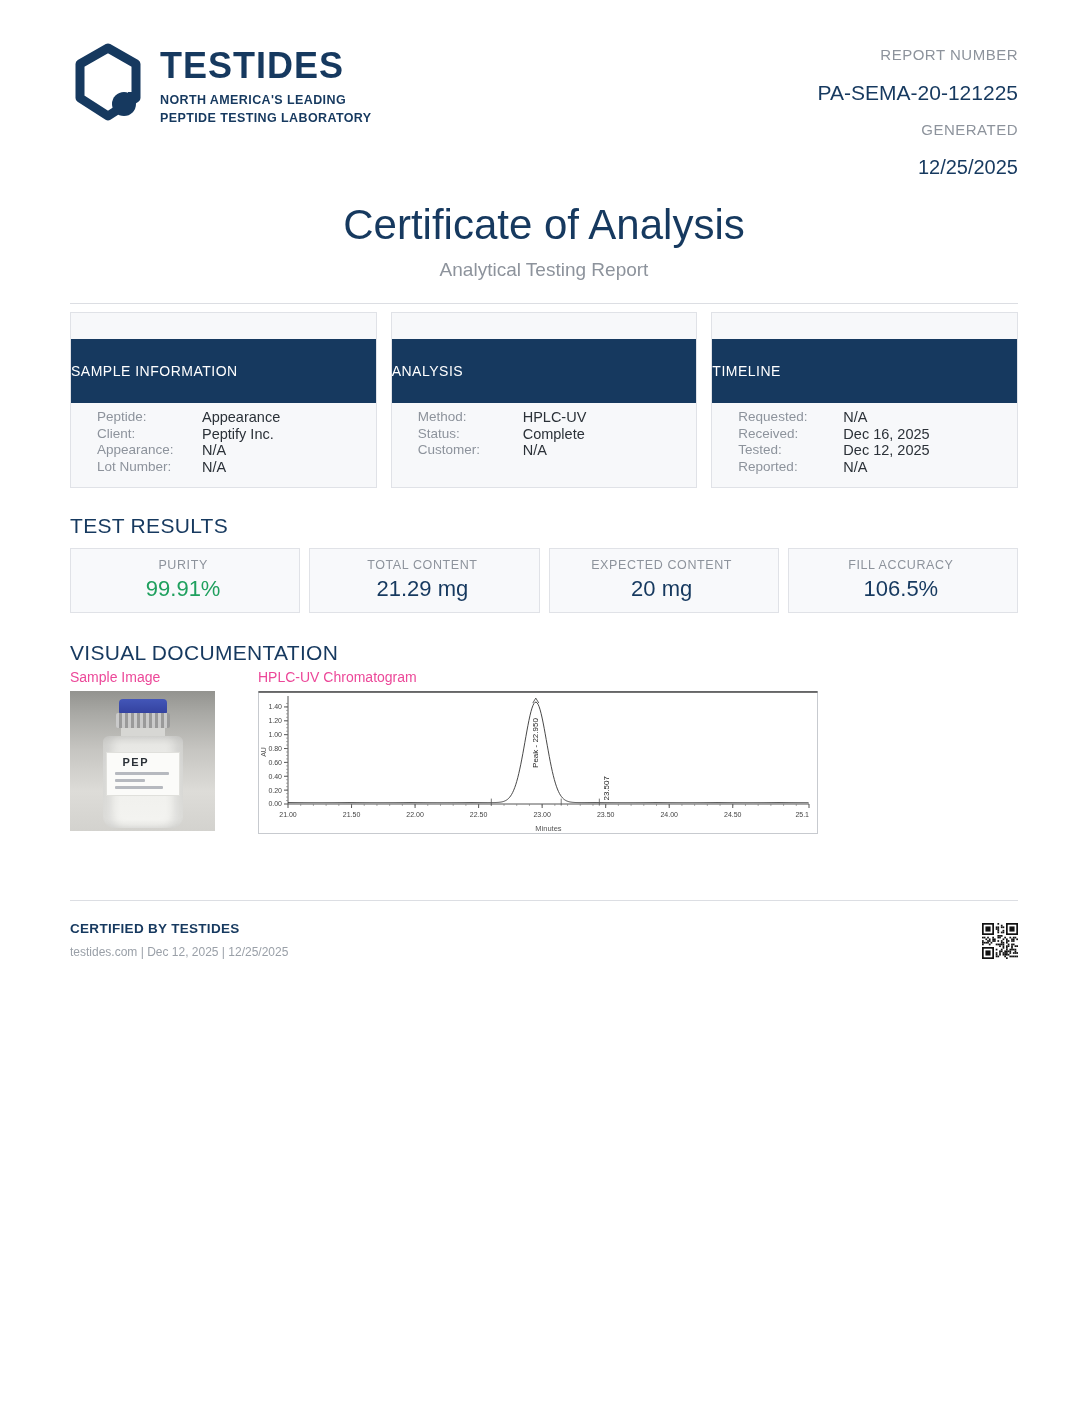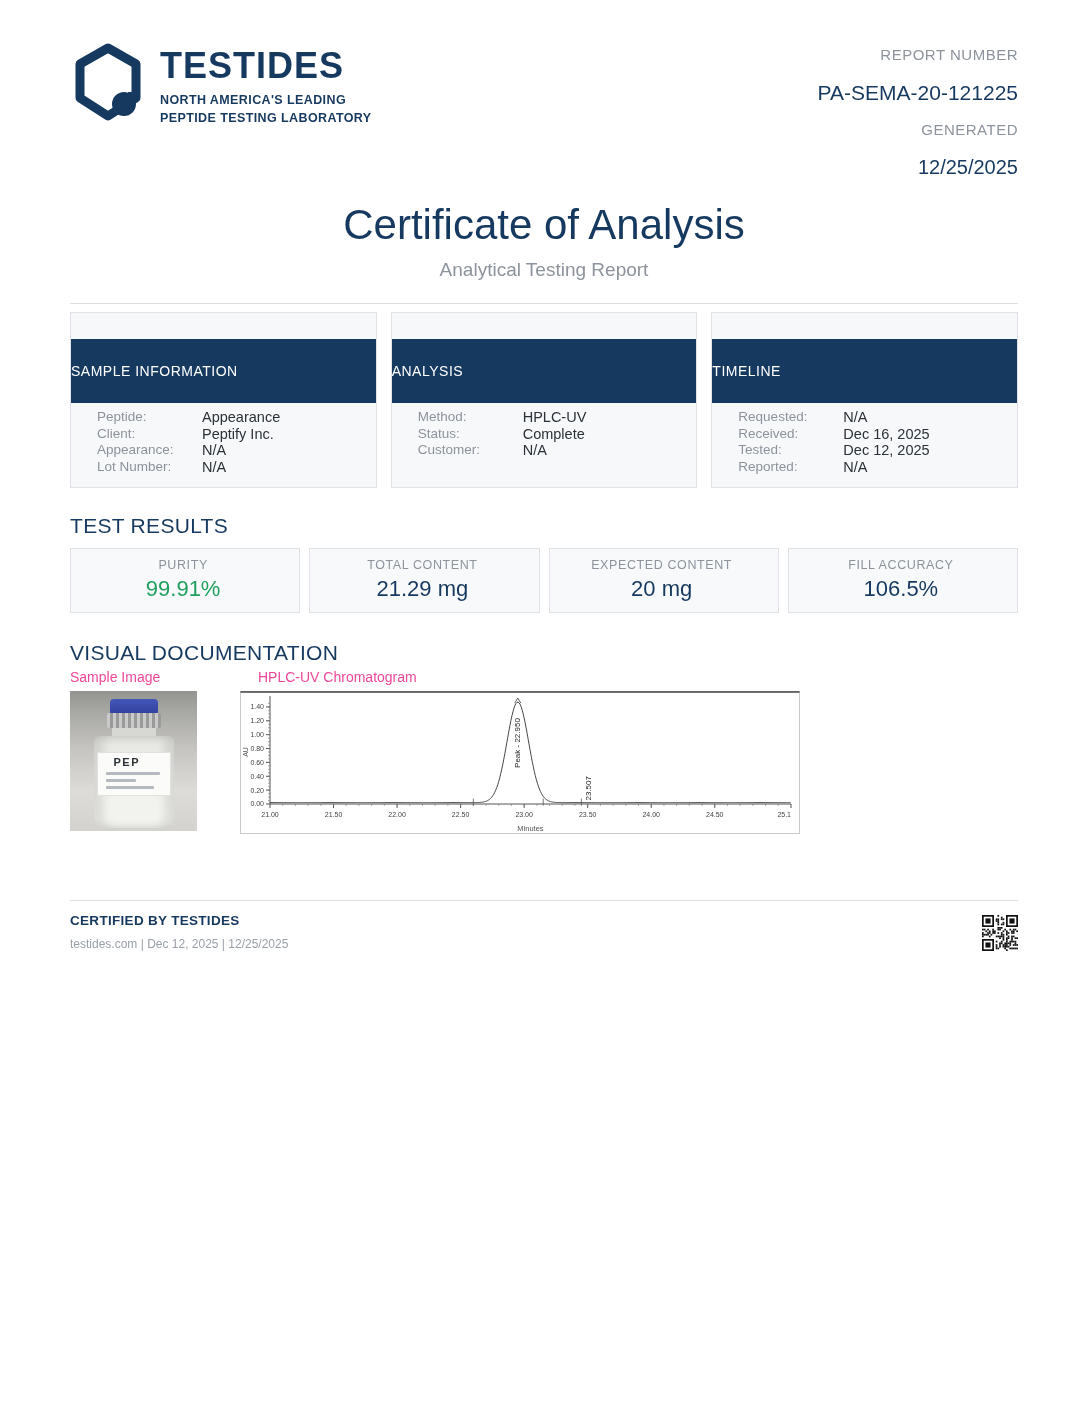--- a/index.html
+++ b/index.html
@@ -43,41 +43,41 @@
   .metric-value { font-size:22px; color:#16395f; margin-top:4px; }
   .metric-value.green { color:#1fa05e; }
 
   
   .vis-heading { margin-top:28px; }
   .vis-labels { display:flex; margin-top:4px; }
   .vis-label { font-size:14px; color:#ec4899; }
   .vis-label.sample { width:188px; }
   .vis-content { display:flex; margin-top:6px; align-items:flex-start; }
 
-  .sample-photo { width:127px; height:140px; margin-right:43px;
+  .sample-photo { width:145px; height:140px; margin-right:43px;
     background:linear-gradient(180deg,#93938f 0%,#a9a9a5 16%,#c6c5c1 42%,#dddcd8 72%,#d3d2ce 100%);
     display:flex; align-items:flex-end; justify-content:center; overflow:hidden; }
   .vial { width:80px; height:130px; position:relative; margin-bottom:2px; }
   .vial-cap { width:48px; height:15px; background:linear-gradient(180deg,#4356b8,#33419e); border-radius:4px 4px 2px 2px; margin:0 auto; }
   .vial-crimp { width:54px; height:15px; background:repeating-linear-gradient(90deg,#cacaca 0 3px,#9a9a9a 3px 6px); margin:-1px auto 0; border-radius:2px; }
   .vial-neck { width:44px; height:9px; background:#d7d7d4; margin:0 auto; }
   .vial-body { width:80px; height:92px; margin:-1px auto 0; border-radius:6px 6px 12px 12px; position:relative;
     background:linear-gradient(180deg,#e4e4e1 0%,#eeeeeb 35%,#f4f4f1 100%);
     box-shadow:inset -9px 0 10px rgba(0,0,0,0.10), inset 9px 0 10px rgba(0,0,0,0.10); }
   .vial-label { position:absolute; top:16px; left:3px; right:3px; height:44px; background:#fbfbf9; border:1px solid #e0e0dc; }
   .vial-brand { font-size:11px; font-weight:bold; color:#2b3138; letter-spacing:1.5px; padding:3px 0 0 16px; }
   .vial-label .line { height:3px; background:#b6b9bf; margin:4px 10px 0 8px; border-radius:1px; }
   .vial-label .line.w2 { margin-right:34px; }
   .vial-label .line.w3 { margin-right:16px; }
 
   .chromatogram-box { width:560px; height:143px; background:#fff; }
 
   
   .footer-divider { height:1px; background:#dcdee3; margin-top:66px; }
-  .footer { display:flex; justify-content:space-between; align-items:flex-start; margin-top:12px; }
+  .footer { display:flex; justify-content:space-between; align-items:flex-start; margin-top:20px; }
   .footer-certified { font-size:13.5px; font-weight:bold; color:#16395f; letter-spacing:0.3px; }
   .footer-meta { font-size:12px; color:#9aa0a8; margin-top:9px; }
   .qr-wrap { width:36px; height:36px; margin-top:2px; }
 </style>
 </head>
 <body>
 
 <div class="page">
 
   <div class="header">

